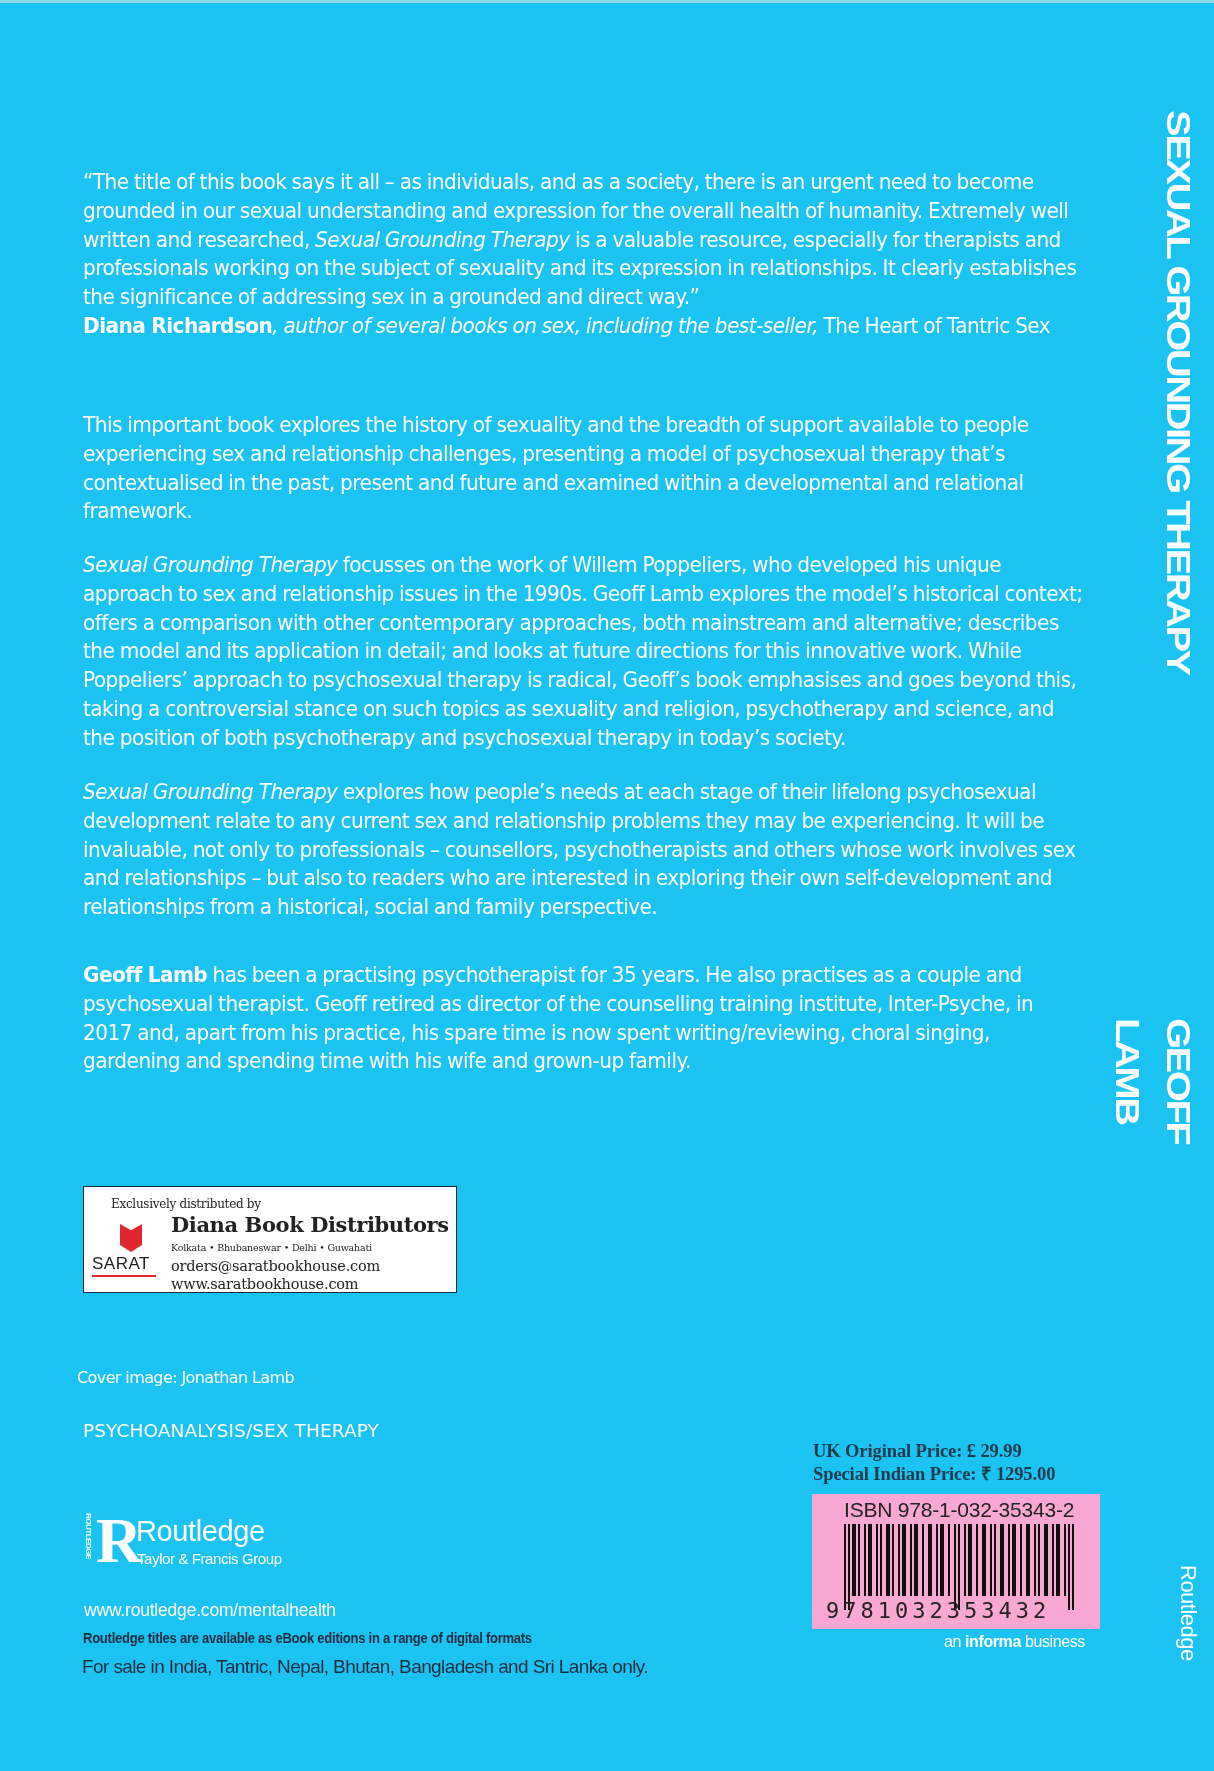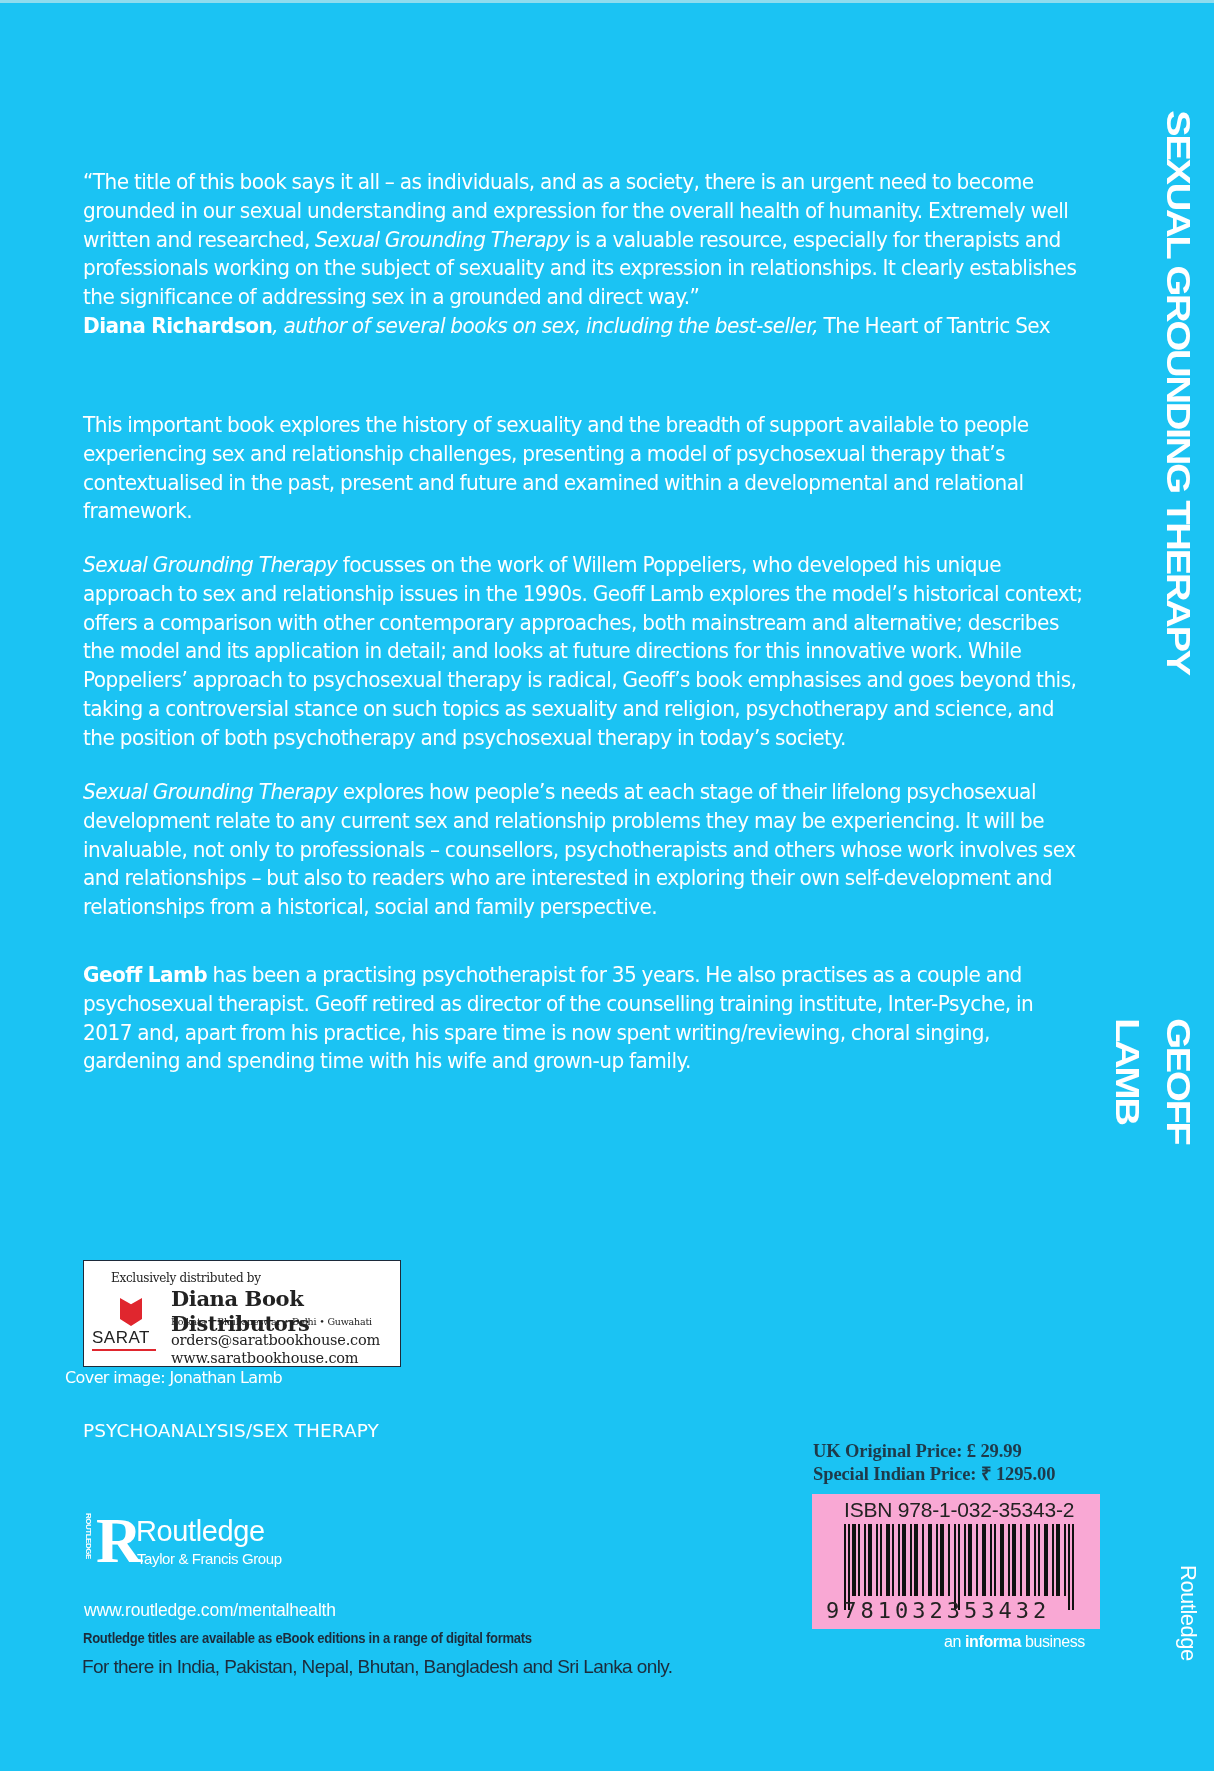--- a/index.html
+++ b/index.html
@@ -65,22 +65,22 @@
       left: 1168px;
       width: 40px;
       font-size: 22px;
       line-height: 40px;
       letter-spacing: -0.5px;
     }
 
     
     #distributor-box {
       position: absolute;
-      left: 83px; top: 1260px;
-      width: 318px; height: 107px;
+      left: 83px; top: 1186px;
+      width: 374px; height: 107px;
       background: #ffffff;
       border: 1.5px solid #1d2a3a;
       color: #222222;
       font-family: "DejaVu Serif", serif;
     }
     #dist-label {
       position: absolute; left: 27px; top: 10px;
       font-size: 12px; letter-spacing: -0.3px;
     }
     #dist-name {
@@ -110,21 +110,21 @@
     #sarat-text {
       position: absolute; left: 2px; top: 34px;
       font-family: "Liberation Sans", sans-serif;
       font-size: 17px; letter-spacing: 0.5px; color: #222;
     }
     #sarat-underline {
       position: absolute; left: 2px; top: 55px; width: 64px; height: 2px; background: #e0262e;
     }
 
     #cover-credit {
-      position: absolute; left: 65px; top: 1368px;
+      position: absolute; left: 77px; top: 1368px;
       font-size: 16px; letter-spacing: -0.6px; color: #fff;
     }
     #category {
       position: absolute; left: 83px; top: 1420px;
       font-size: 18.5px; letter-spacing: 0.1px; color: #fff;
     }
 
     
     #routledge-logo { position: absolute; left: 84px; top: 1513px; width: 300px; height: 60px; }
     #routledge-vertical {
@@ -235,21 +235,21 @@
 
 <div id="routledge-logo">
   <div id="routledge-vertical">ROUTLEDGE</div>
   <div id="routledge-r">R</div>
   <div id="routledge-name">Routledge</div>
   <div id="routledge-group">Taylor &amp; Francis Group</div>
 </div>
 <div id="routledge-url">www.routledge.com/mentalhealth</div>
 
 <div id="ebook-note">Routledge titles are available as eBook editions in a range of digital formats</div>
-<div id="sale-note">For there in India, Pakistan, Nepal, Bhutan, Bangladesh and Sri Lanka only.</div>
+<div id="sale-note">For sale in India, Tantric, Nepal, Bhutan, Bangladesh and Sri Lanka only.</div>
 
 <div id="price-block">
   <div>UK Original Price: £ 29.99</div>
   <div>Special Indian Price: ₹ 1295.00</div>
 </div>
 
 <div id="isbn-box">
   <div id="isbn-text">ISBN 978-1-032-35343-2</div>
   <svg id="barcode" viewBox="0 0 234 86" preserveAspectRatio="none">
     <g fill="#111">

